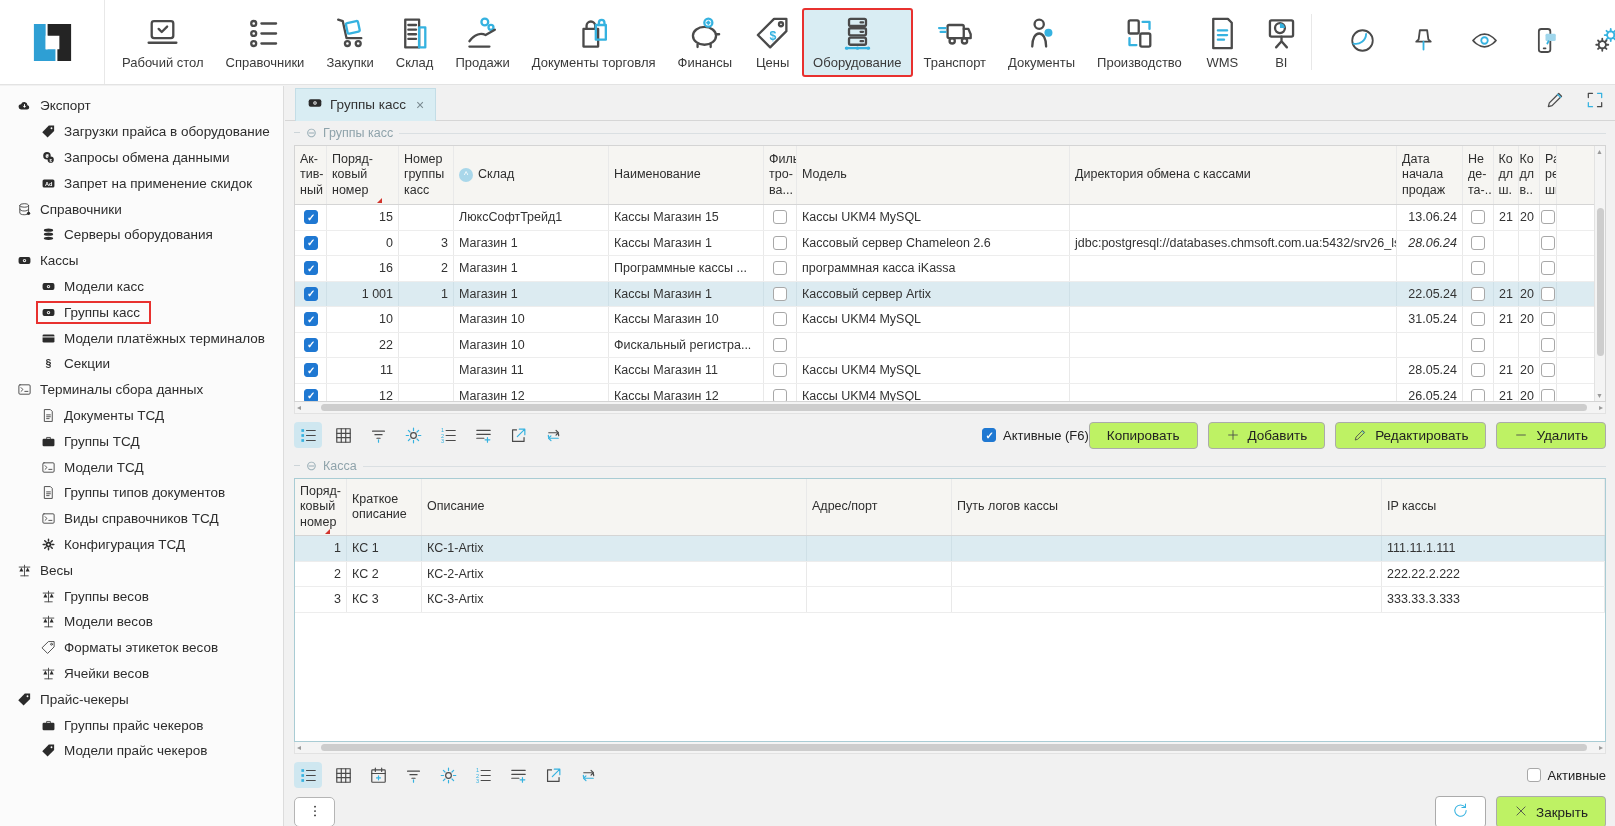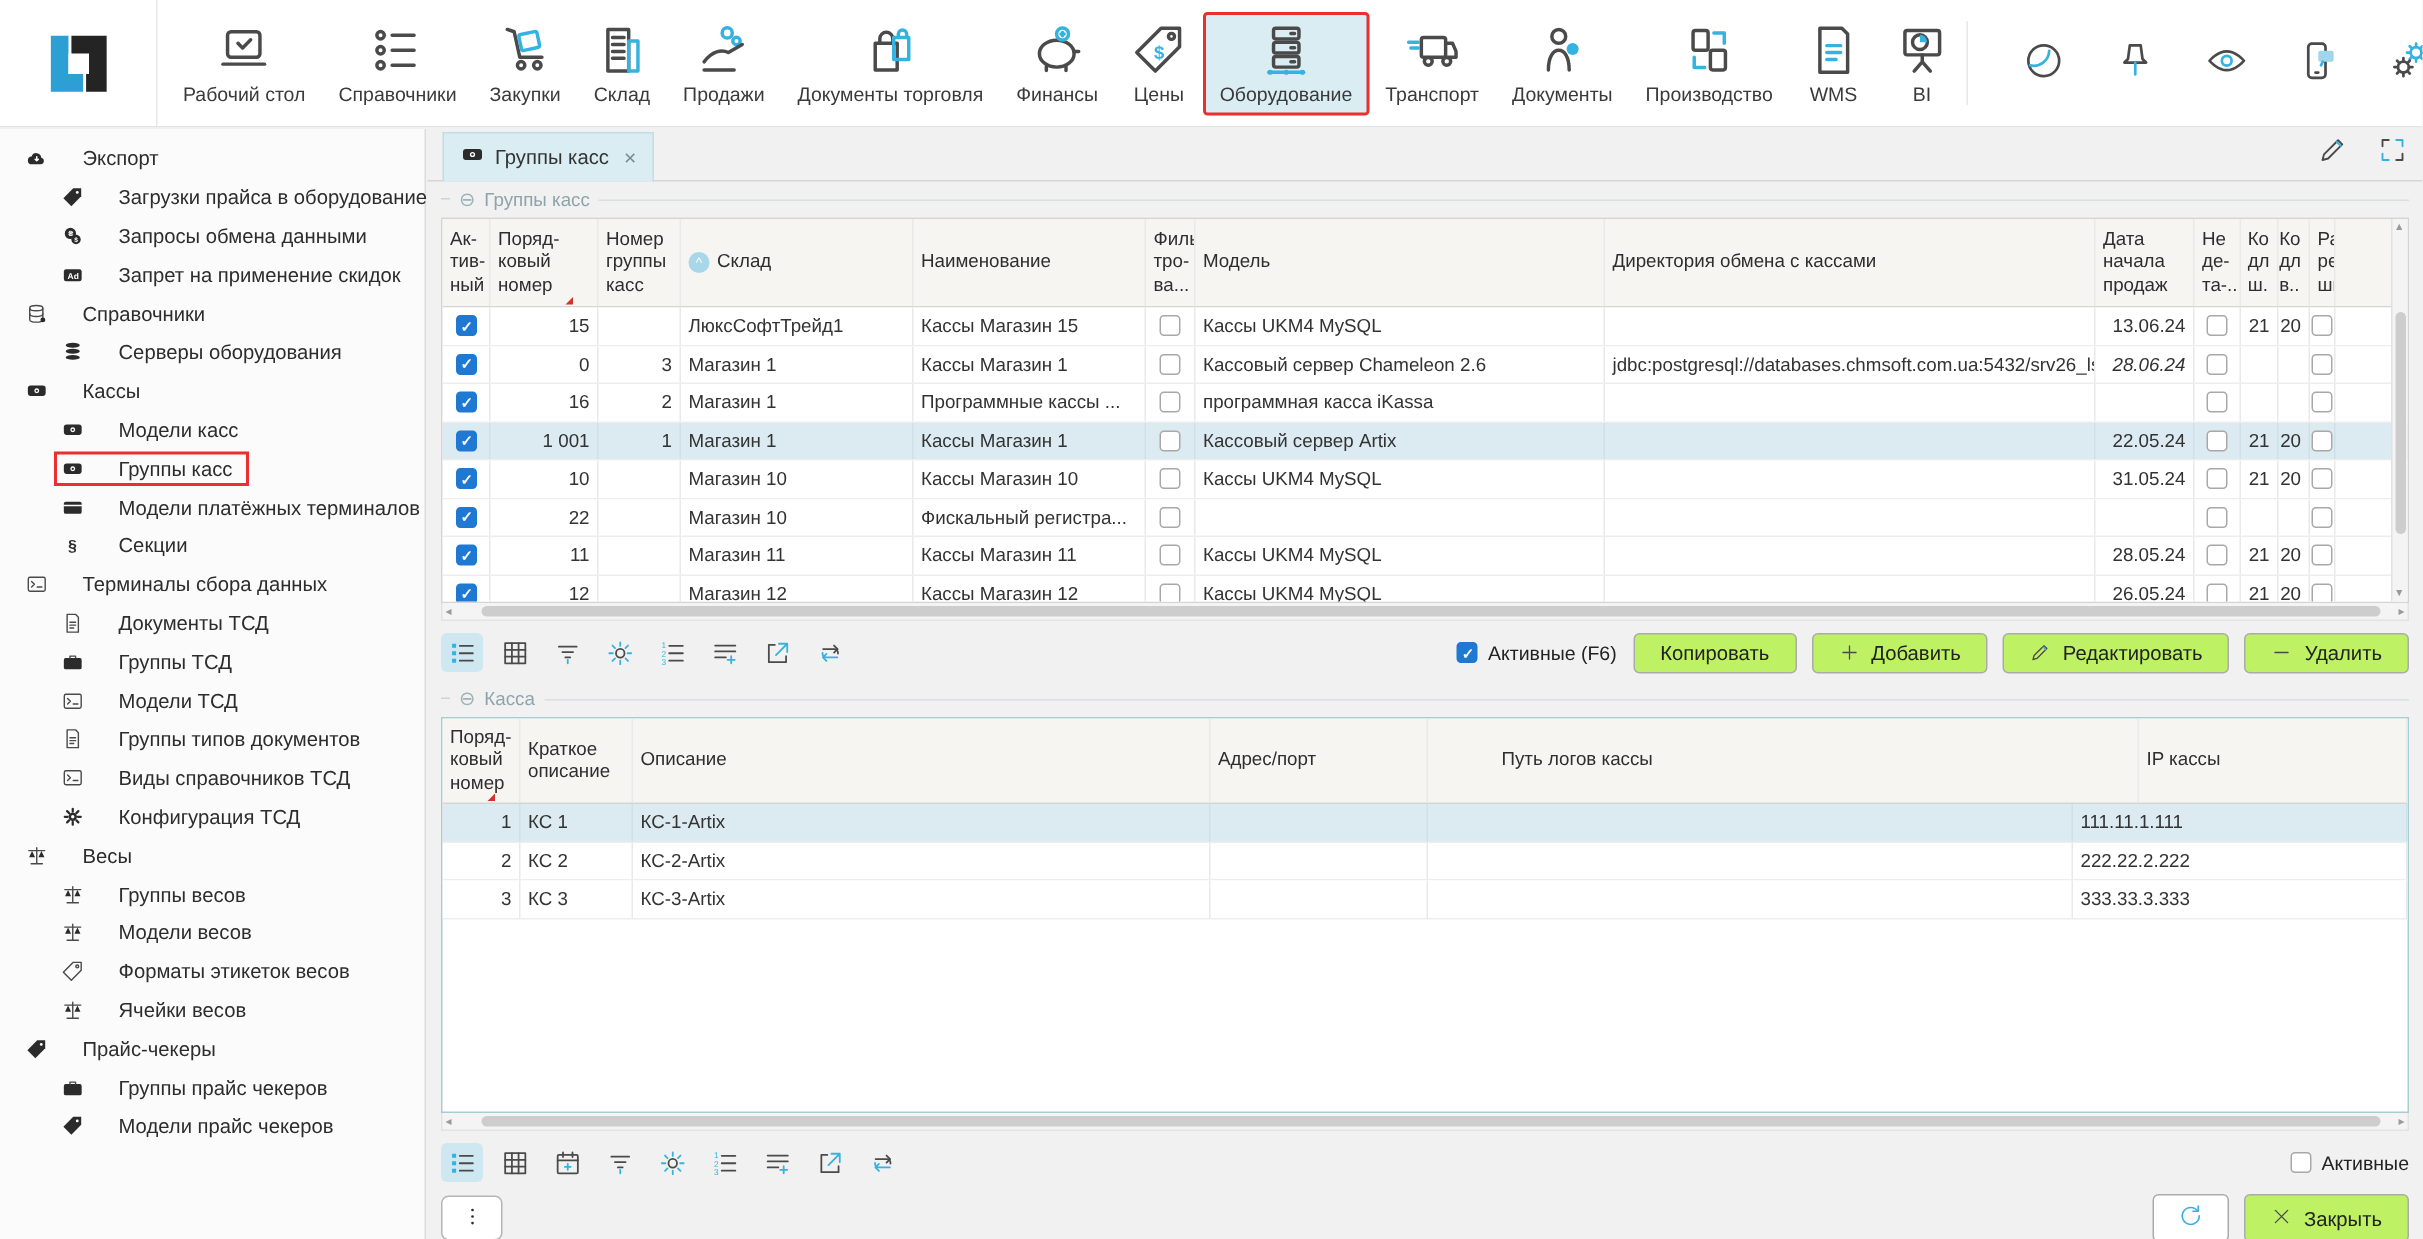--- a/index.html
+++ b/index.html
@@ -28,21 +28,21 @@
   .nav-label{font-size:13px;color:#3a3a3a;white-space:nowrap}
   .nav-right{margin-left:auto;display:flex;align-items:center;gap:32px;height:56px;
              border-left:1px solid #e8e8e8;padding:0 40px 0 36px}
   .nav-right svg{width:29px;height:29px;cursor:pointer}
 
   
   .sidebar{position:absolute;left:0;top:86px;width:284px;height:740px;background:#fbfbfb;
            border-right:1px solid #dcdcdc;box-sizing:border-box;padding-top:7px}
   .side-item{height:25.8px;display:flex;align-items:center;padding-left:12px;cursor:pointer}
   .side-item.lvl1{padding-left:36px}
-  .side-inner{display:flex;align-items:center;gap:23px;padding:2px 9px 2px 3px;border:2px solid transparent}
+  .side-inner{display:flex;align-items:center;gap:8px;padding:2px 9px 2px 3px;border:2px solid transparent}
   .side-item.selected .side-inner{border-color:#e8312f}
   .side-inner svg{width:15px;height:15px;flex:0 0 15px}
   .side-label{font-size:13.5px;color:#2d2d2d;white-space:nowrap}
 
   
   .main{position:absolute;left:285px;top:86px;width:1330px;height:740px;box-sizing:border-box}
   .tabbar{height:35px;display:flex;align-items:flex-end;border-bottom:1px solid #d6d6d6;
           padding:0 10px;box-sizing:border-box}
   .tab{display:flex;align-items:center;gap:7px;background:#d9edf3;border:1px solid #c3dde6;
        border-bottom:none;padding:6px 11px 7px;font-size:13.5px;margin-bottom:-1px;cursor:pointer}
@@ -81,21 +81,21 @@
   .varrow{position:absolute;left:1px;font-size:7px;color:#9a9a9a;line-height:1}
   .hscroll{height:12px;margin:0 9px;background:#f4f4f4;border:1px solid #e2e2e2;border-top:none;
            position:relative;box-sizing:border-box}
   .hthumb{position:absolute;left:26px;right:18px;top:1.5px;height:7px;background:#cdcdcd;border-radius:4px}
   .harrow{position:absolute;top:1px;font-size:8px;color:#9a9a9a}
 
   .toolbar{display:flex;align-items:center;gap:7px;margin:6px 9px;height:30px}
   .tbtn{width:28px;height:26px;border-radius:4px;display:flex;align-items:center;justify-content:center;cursor:pointer}
   .tbtn.active{background:#cfe7f0}
   .tbtn svg{width:19px;height:19px}
-  .toolbar-right{margin-left:auto;display:flex;align-items:center;gap:11px}
+  .toolbar-right{margin-left:auto;display:flex;align-items:center;}
   .cb-label{font-size:13px;display:flex;align-items:center;gap:7px;color:#222;cursor:pointer}
   .btn{display:flex;align-items:center;gap:8px;background:#bef264;border:1px solid #ababab;border-radius:4px;
        padding:5px 17px;font-size:13.5px;cursor:pointer;color:#222}
   .btn svg{width:14px;height:14px}
 
   .t2box{margin:3px 9px 0;height:264px;background:#fff;border:1px solid #a9ccd4;
          box-sizing:border-box;overflow:hidden}
   .t2box .thead{height:56px}
 
   .footer{display:flex;align-items:center;margin:5px 9px 0;gap:10px}
@@ -897,21 +897,21 @@
           </div>
           <div class="tcell hcell" style="width: 75px;">
             <span>Краткое описание</span>
           </div>
           <div class="tcell hcell" style="width: 385px;">
             <span>Описание</span>
           </div>
           <div class="tcell hcell" style="width: 145px;">
             <span>Адрес/порт</span>
           </div>
-          <div class="tcell hcell" style="width: 430px; margin-left: 44px;">
+          <div class="tcell hcell" style="width: 430px;">
             <span>Путь логов кассы</span>
           </div>
           <div class="tcell hcell" style="flex: 1 1 0%;">
             <span>IP кассы</span>
           </div>
         </div>
         <div class="trow sel">
           <div class="tcell r" style="width: 52px;">1</div>
           <div class="tcell" style="width: 75px;">КС 1</div>
           <div class="tcell" style="width: 385px;">КС-1-Artix</div>

